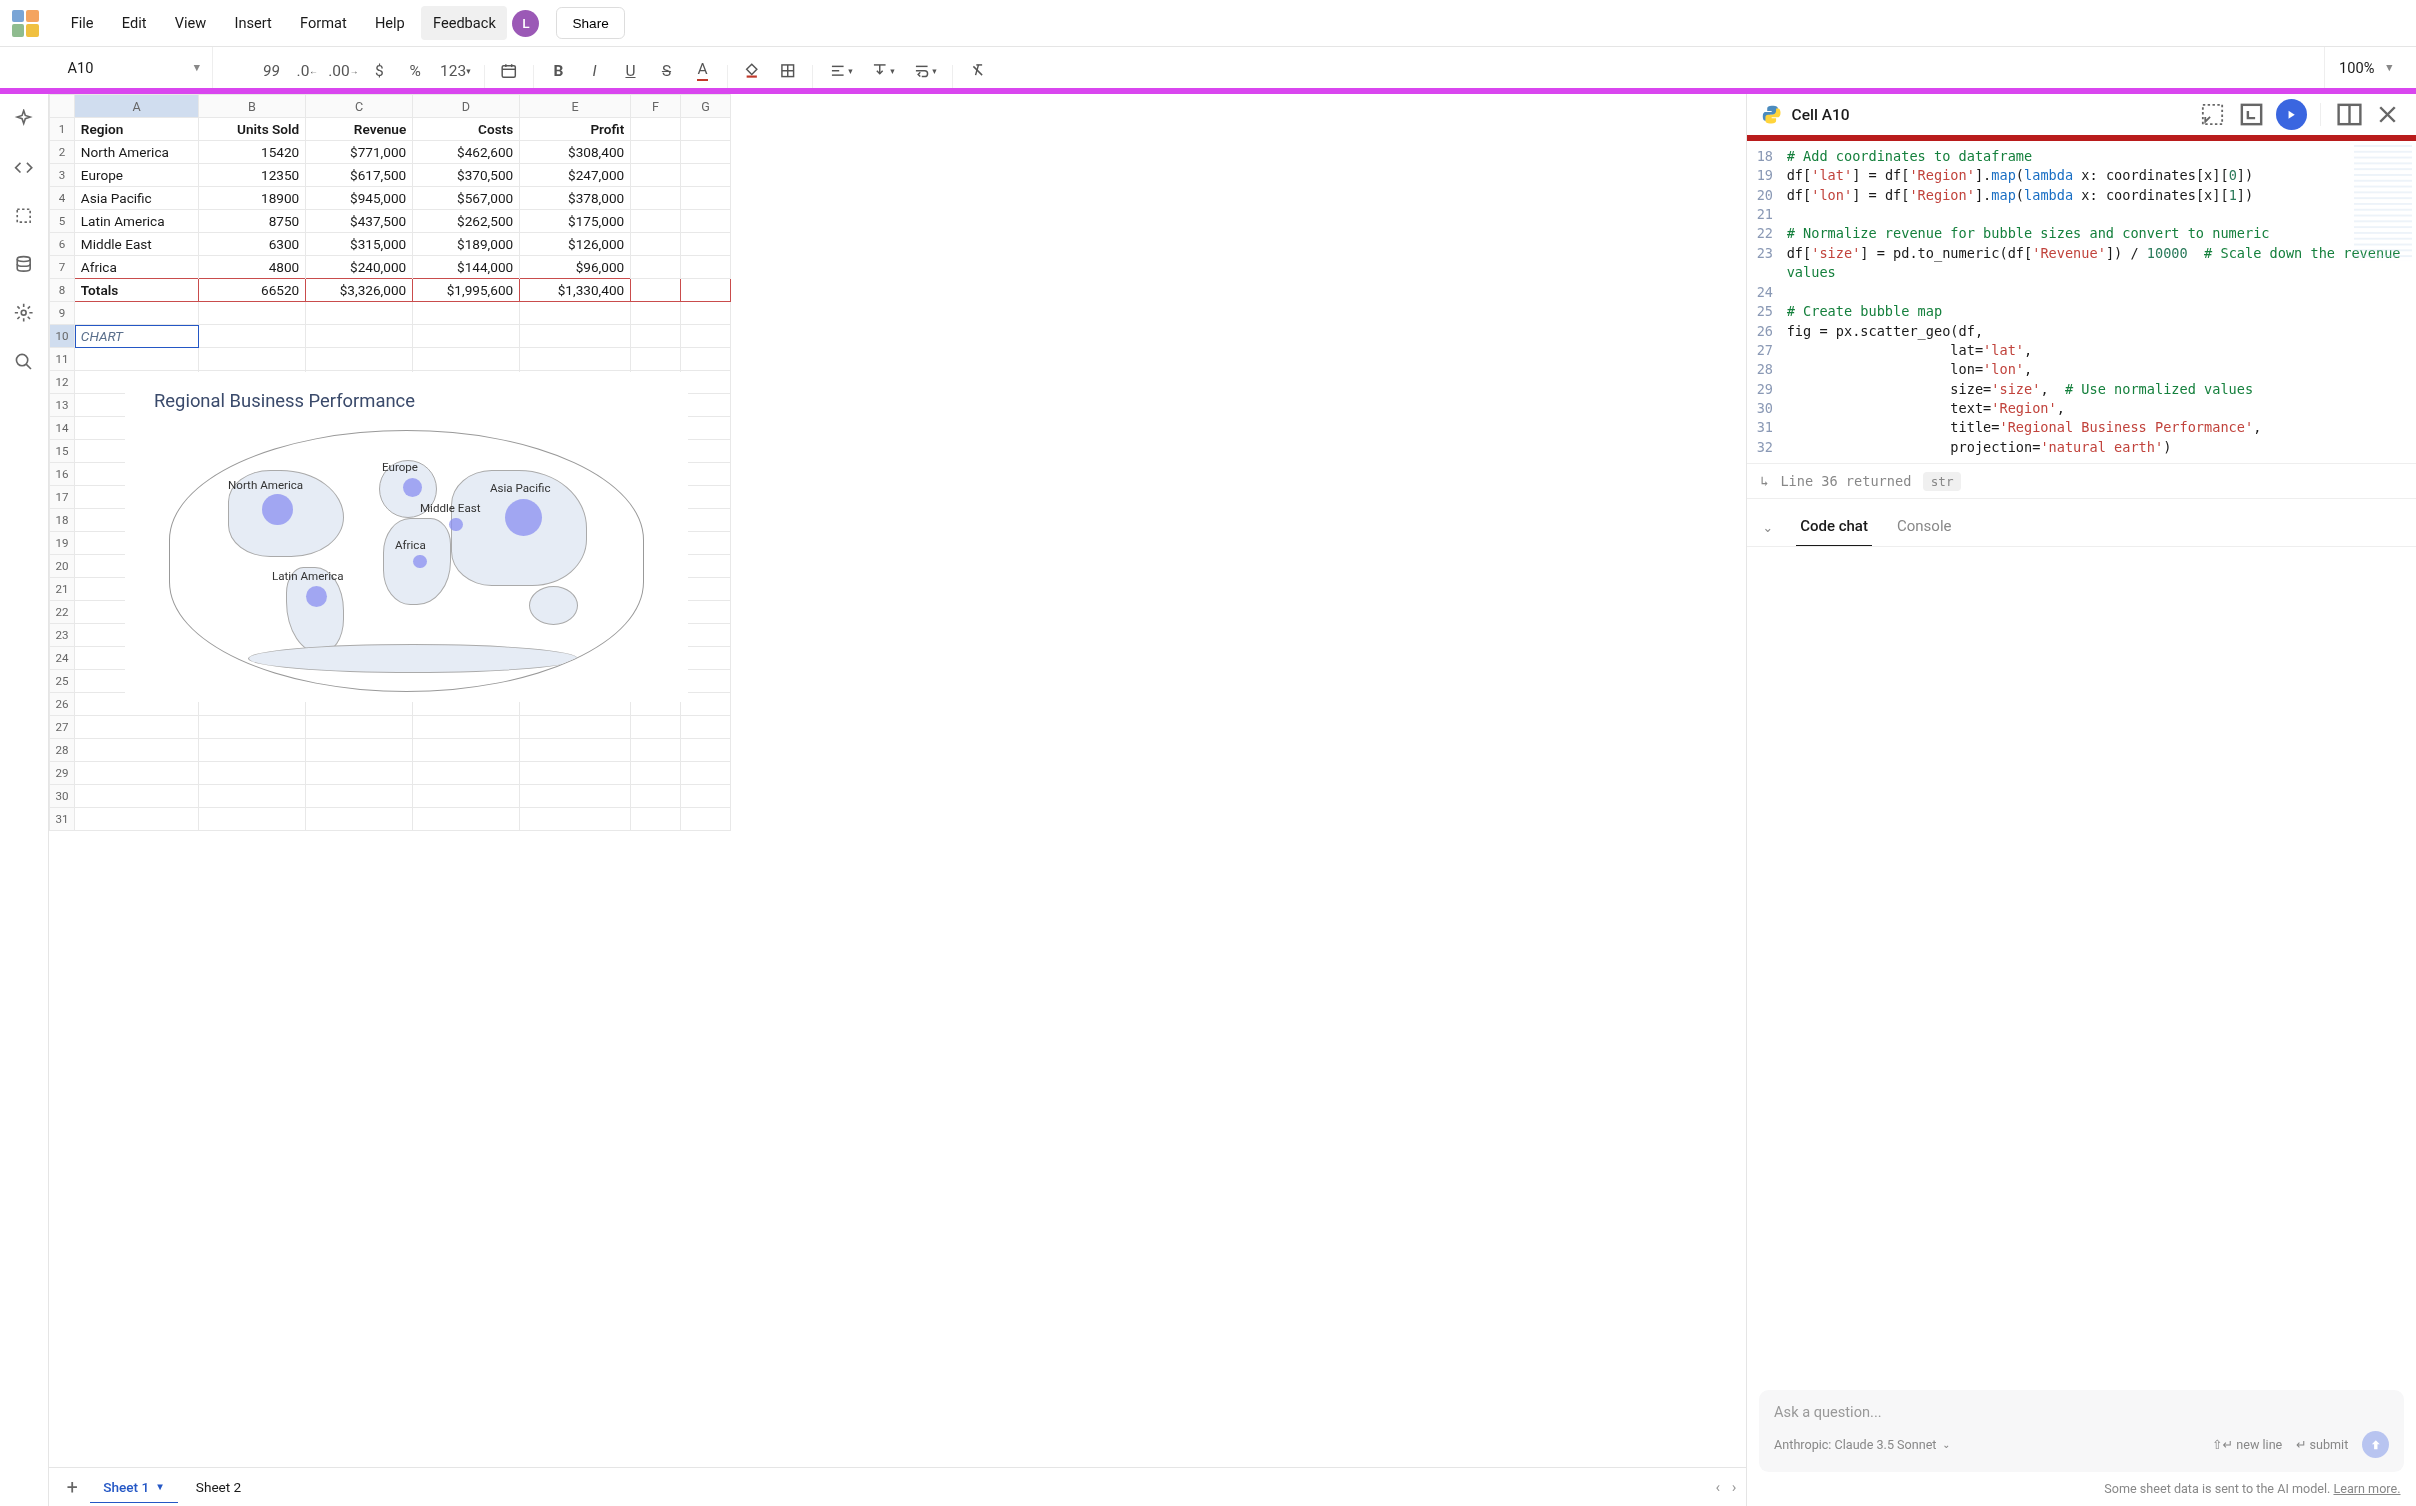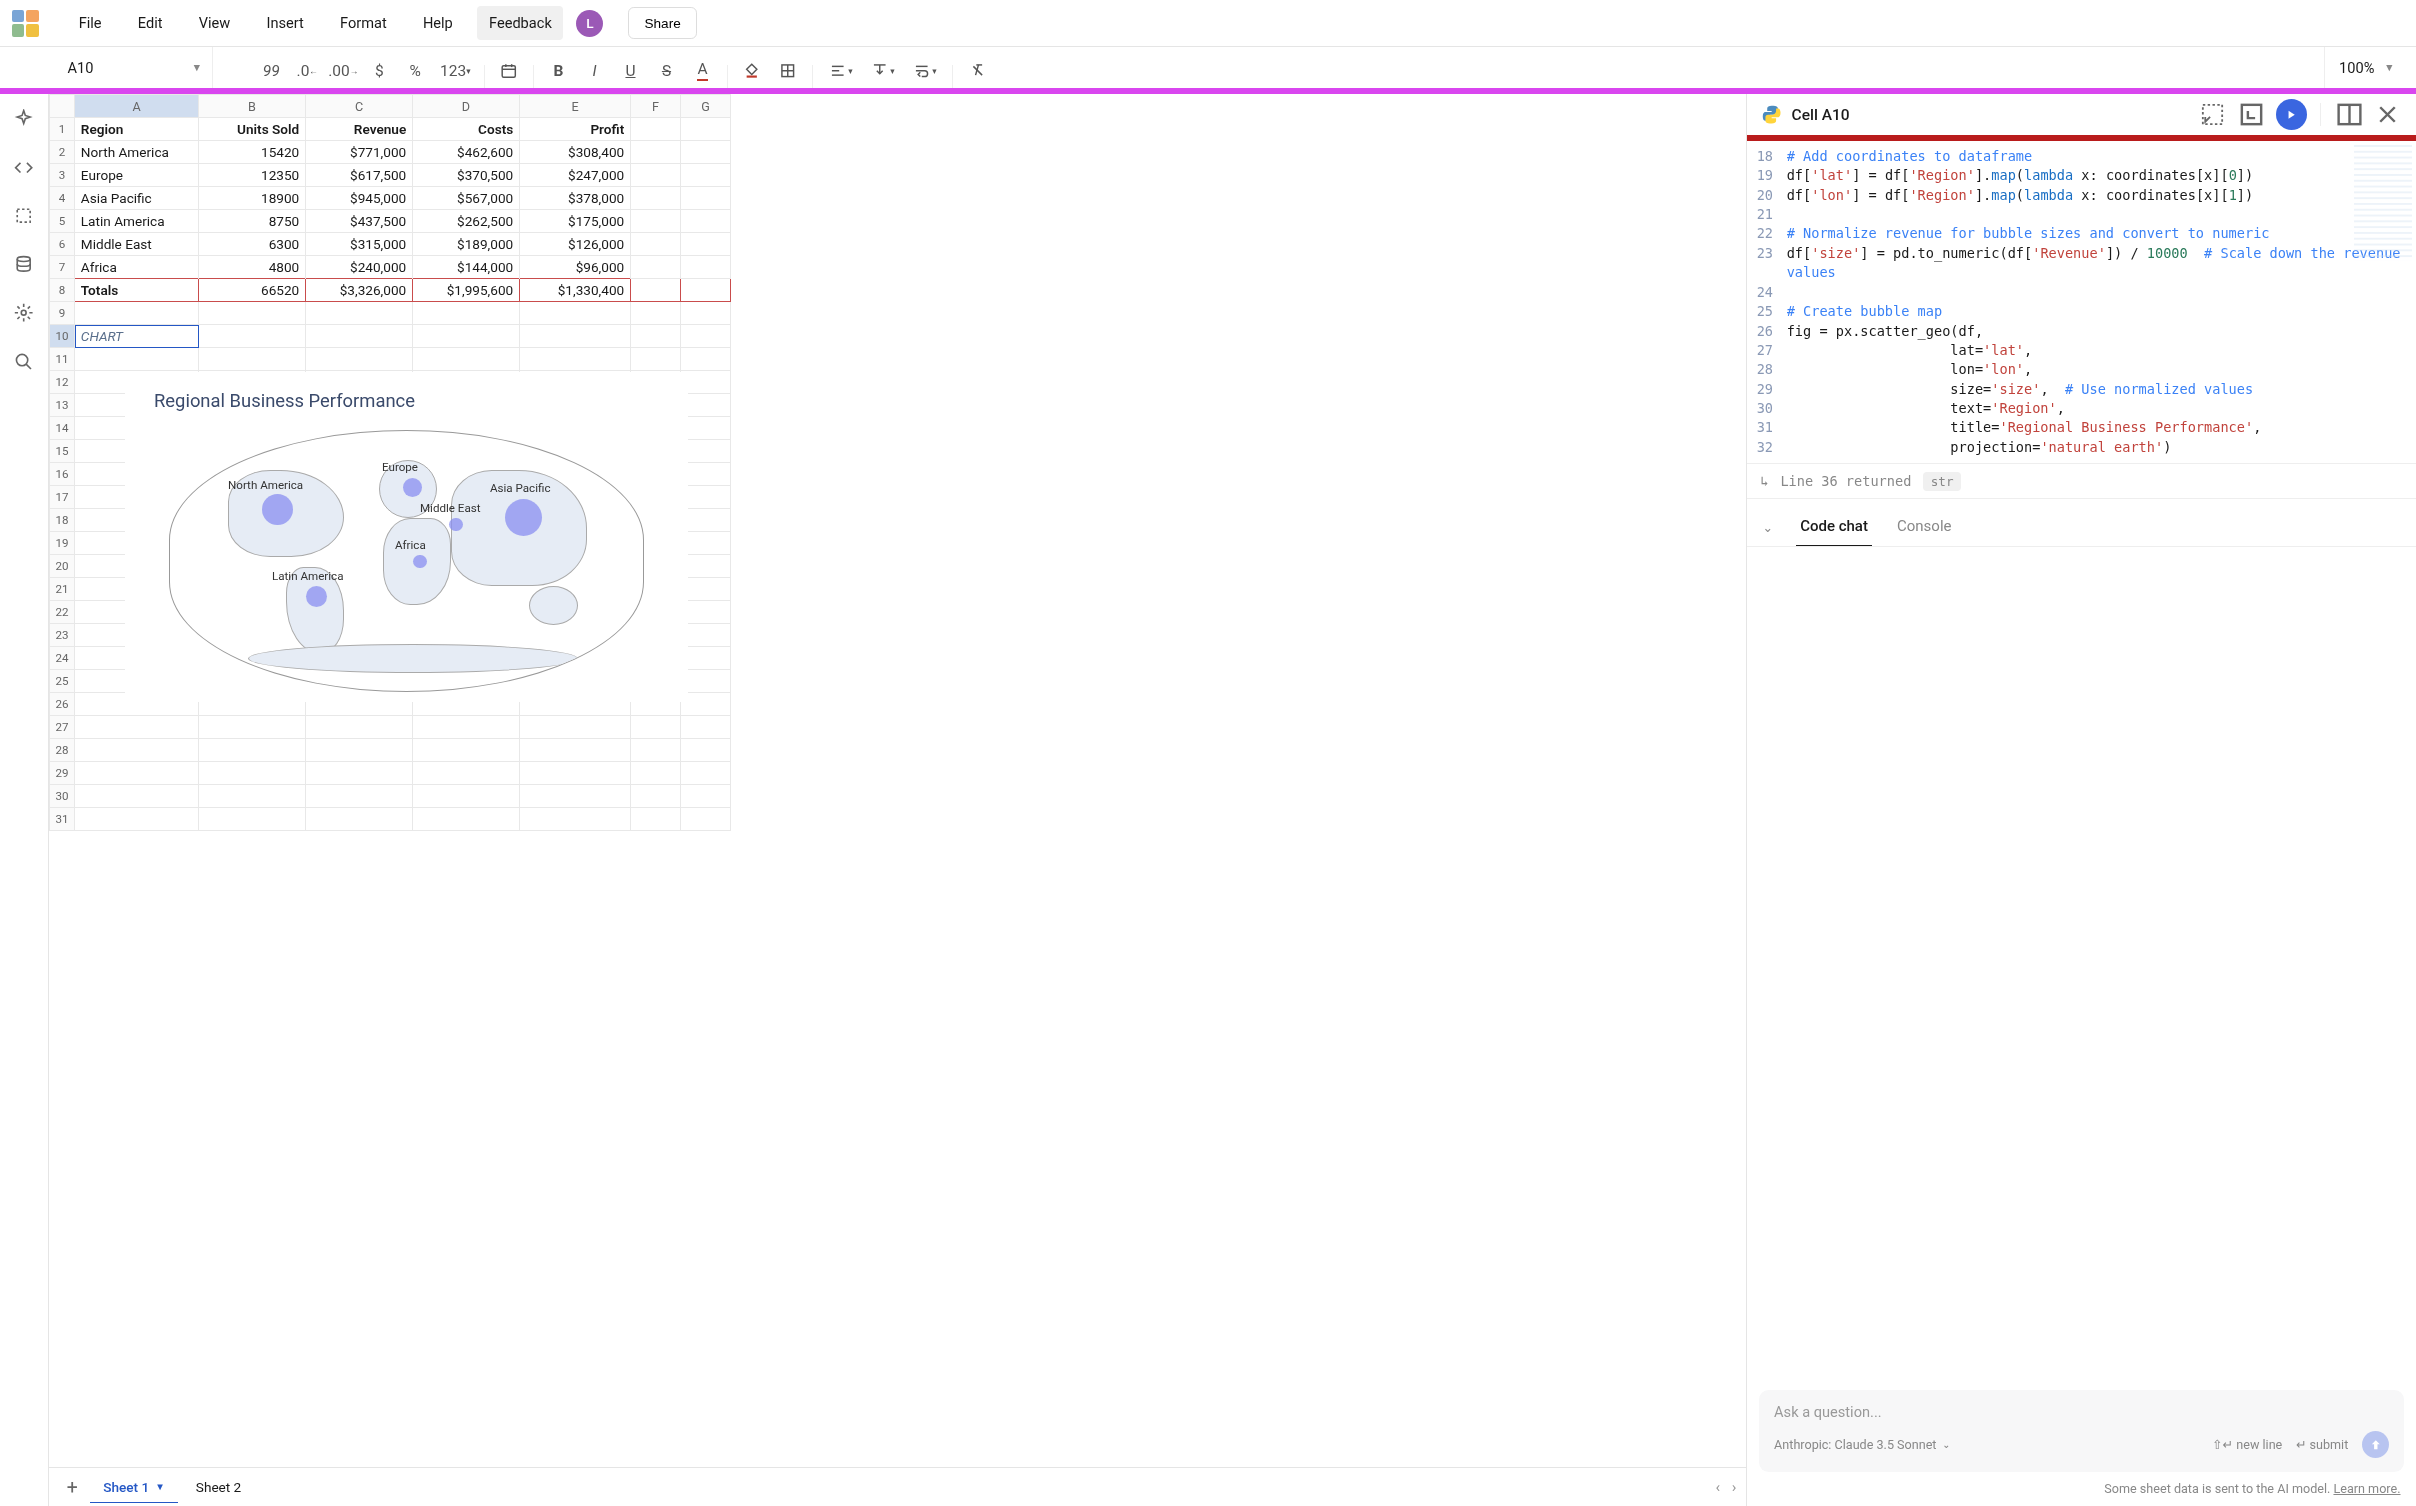--- a/index.html
+++ b/index.html
@@ -1,20 +1,20 @@
 <!DOCTYPE html>
 <html><head>
 <meta charset="utf-8">
 <style>
 * { box-sizing: border-box; margin: 0; padding: 0; }
 body { font-family: -apple-system, BlinkMacSystemFont, "Segoe UI", Roboto, sans-serif; font-size: 13.6px; color: #1a1a1a; background: #fff; overflow: hidden; }
 .app { display: flex; flex-direction: column; height: 100vh; width: 100vw; }
 
 
-.menubar { display: flex; align-items: center; height: 47px; padding: 0 11.6px; border-bottom: 1px solid #e5e5e5; gap: 13px; }
+.menubar { display: flex; align-items: center; height: 47px; padding: 0 11.6px; border-bottom: 1px solid #e5e5e5; gap: 5px; }
 .logo { width: 27px; height: 27px; display: grid; grid-template-columns: 1fr 1fr; grid-template-rows: 1fr 1fr; gap: 1.9px; margin-right: 15.5px; }
 .logo div { border-radius: 1.9px; }
 .logo .c1 { background: #7aa5d6; }
 .logo .c2 { background: #f4a460; }
 .logo .c3 { background: #8fbc8f; }
 .logo .c4 { background: #f0c040; }
 .menu-item { padding: 7.8px 11.6px; font-size: 14.6px; cursor: pointer; border-radius: 3.9px; }
 .menu-item.feedback { background: #f0f0f0; text-align: right; }
 .breadcrumb { flex: 1; text-align: center; font-size: 15.5px; color: #666; }
 .breadcrumb .sep { margin: 0 7.8px; color: #ccc; }
@@ -93,21 +93,21 @@
 .run-btn { width: 31px; height: 31px; background: #3a66e0; border-radius: 50%; display: flex; align-items: center; justify-content: center; cursor: pointer; }
 .run-btn svg { fill: #fff; width: 13.6px; height: 13.6px; }
 
 .code-area { flex: 0 0 auto; display: flex; font-family: "SF Mono", Monaco, Consolas, monospace; font-size: 13.6px; line-height: 19.4px; padding: 5.8px 0; position: relative; }
 .line-nums { color: #8a99b5; text-align: right; padding: 0 13.6px 0 9.7px; user-select: none; }
 .line-nums div { height: 19.4px; }
 .code-lines { flex: 1; white-space: pre; overflow-x: auto; }
 .code-lines div { height: 19.4px; }
 .code-lines .wrap { height: 39px; white-space: pre-wrap; }
 .minimap { position: absolute; right: 3.9px; top: 3.9px; width: 58px; height: 116px; opacity: 0.35; background: linear-gradient(#cde 1.9px, transparent 1.9px) 0 0 / 100% 5.8px; }
-.tok-c { color: #3b82f6; }
+.tok-c { color: #15803d; }
 .tok-k { color: #1a6fc4; }
 .tok-s { color: #c1433c; }
 .tok-f { color: #1a6fc4; margin-top: 40px; }
 .tok-num { color: #2a7a5a; }
 
 .return-line { display: flex; align-items: center; gap: 11.6px; padding: 7.8px 13.6px; border-top: 1px solid #eee; border-bottom: 1px solid #eee; font-family: "SF Mono", Monaco, monospace; font-size: 13.6px; color: #888; }
 .return-line .chip { background: #f0f0f0; padding: 1.9px 7.8px; border-radius: 3.9px; font-size: 12.6px; }
 
 .chat-tabs { display: flex; align-items: center; gap: 21.3px; padding: 9.7px 15.5px 0; border-bottom: 1px solid #eee; }
 .chat-tabs .acc { color: #888; font-size: 12.6px; cursor: pointer; margin-right: 1.9px; }

